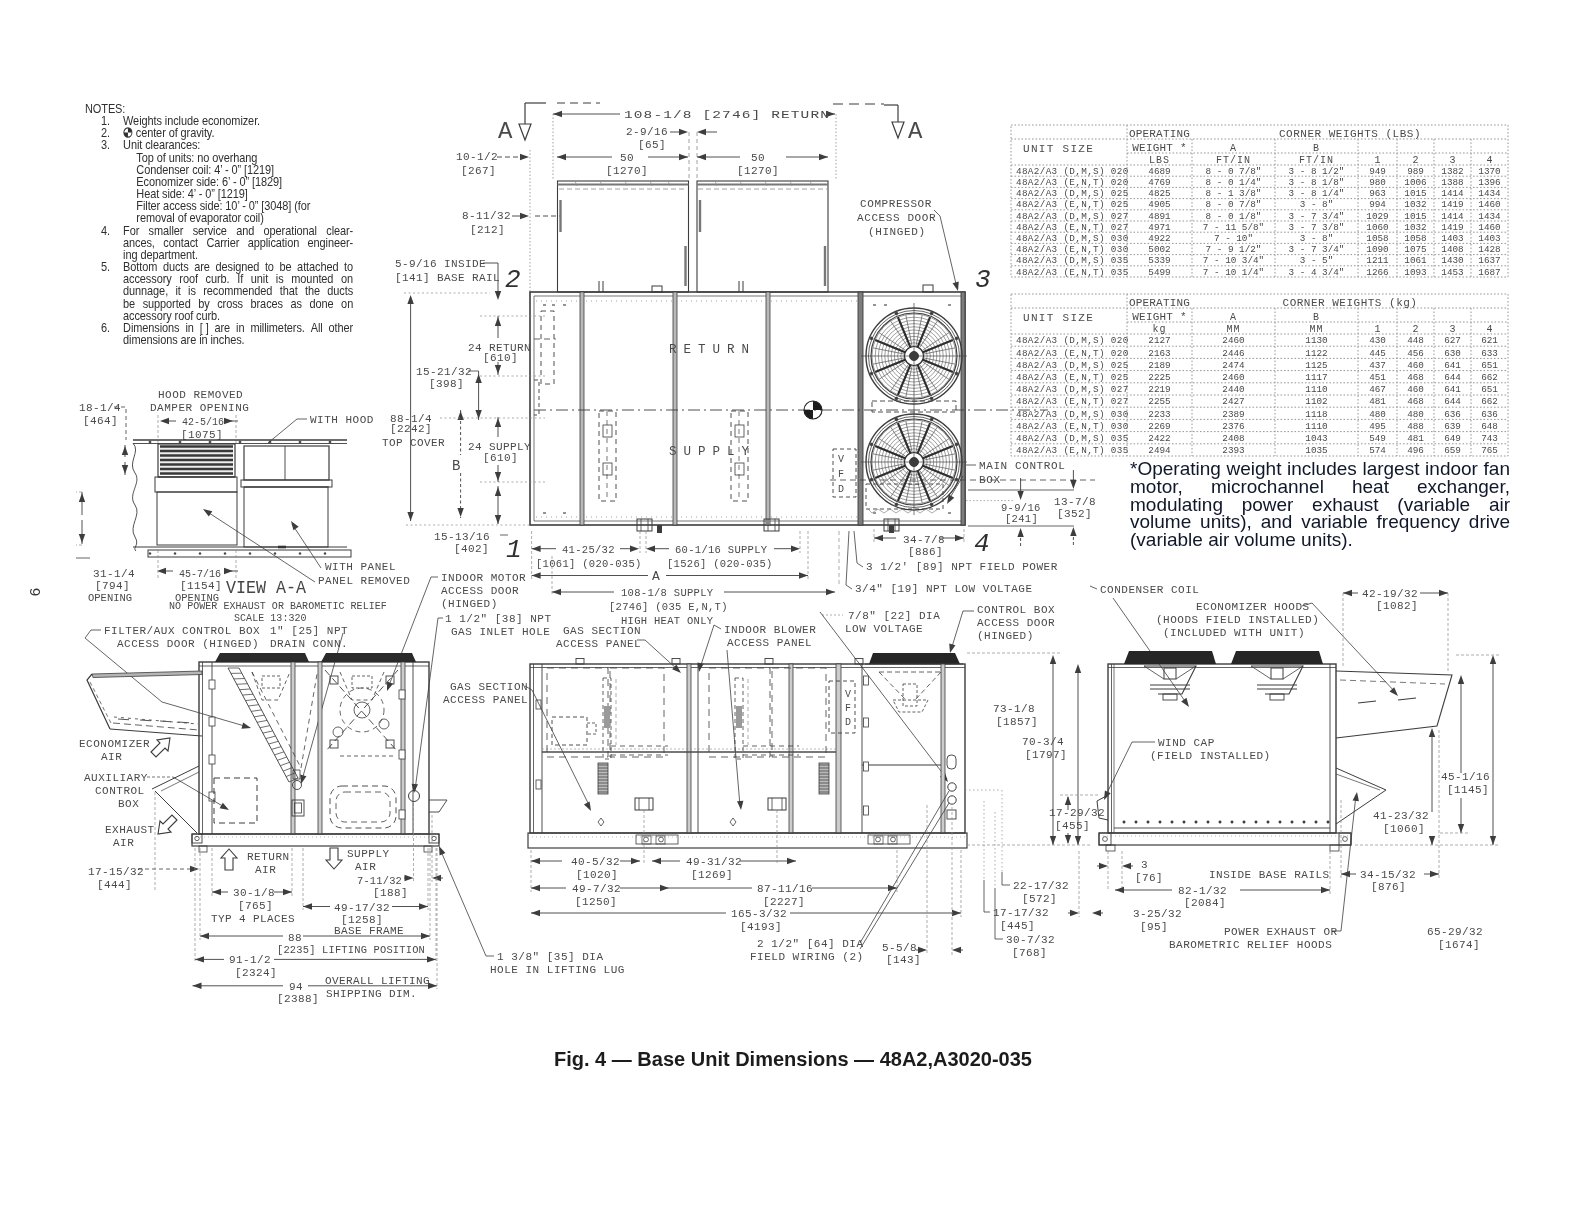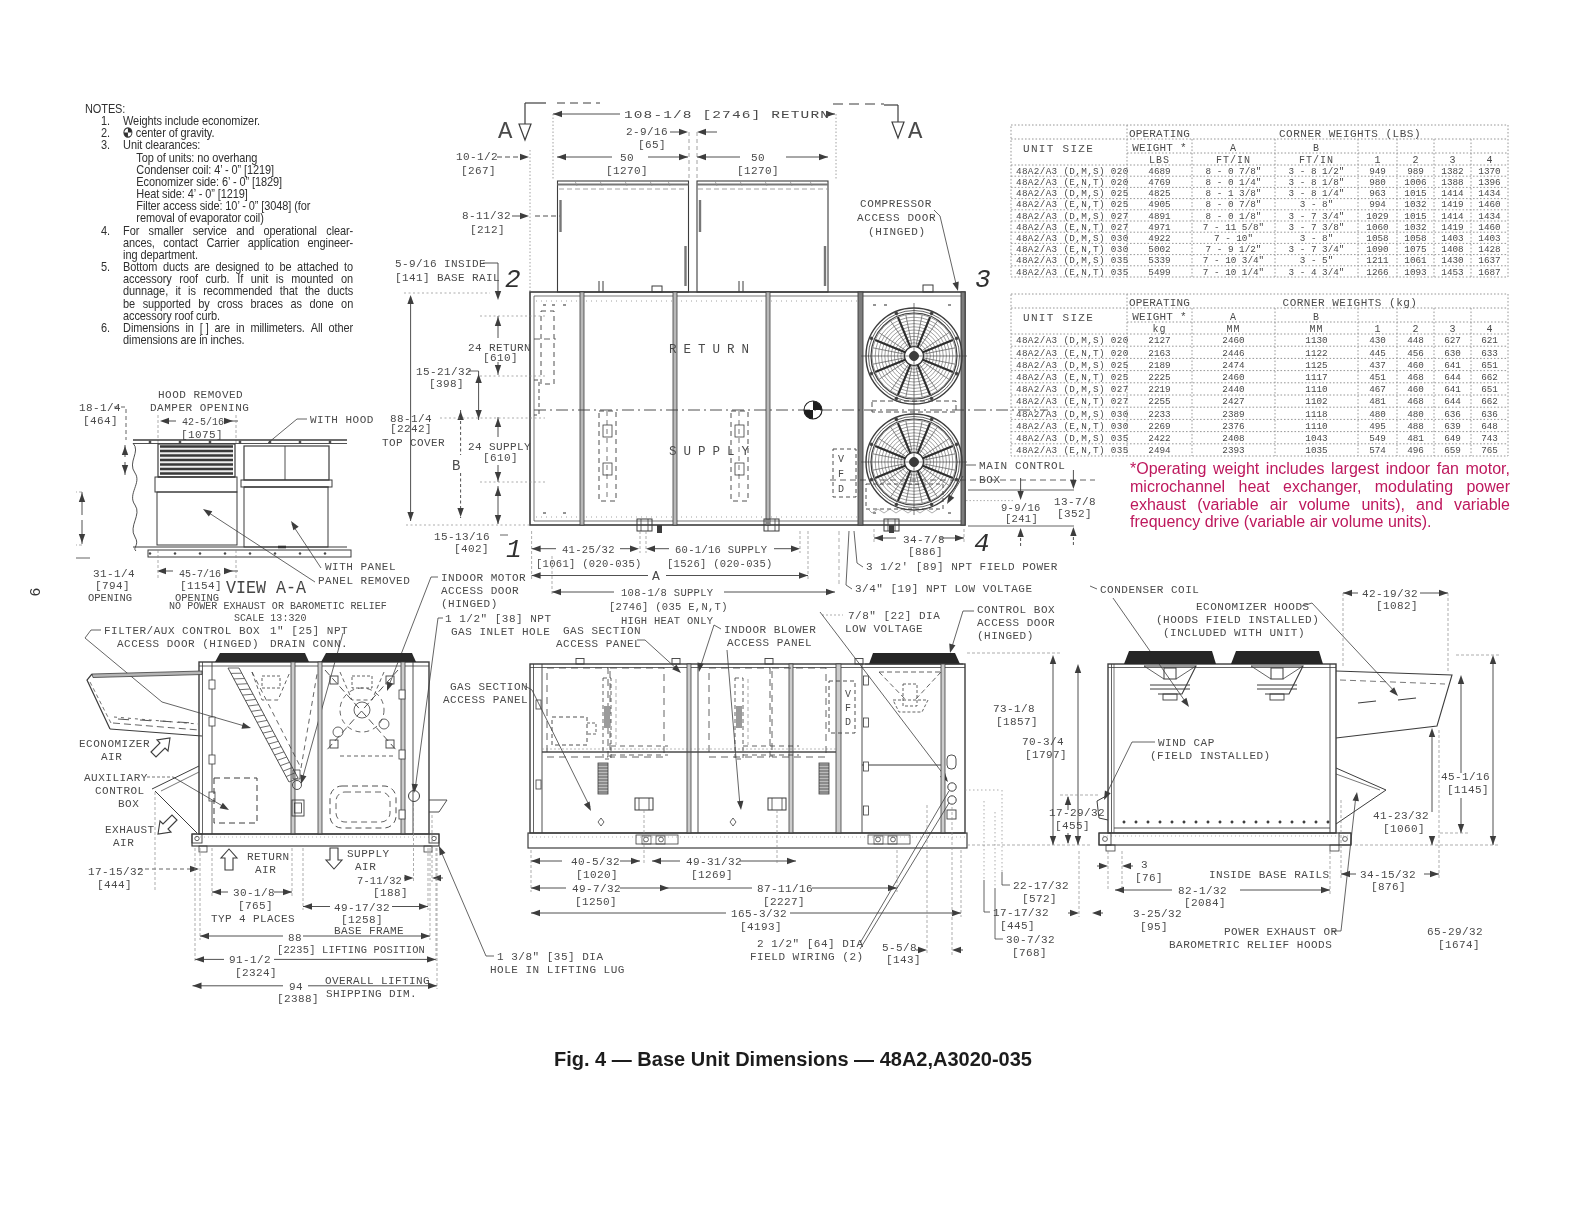--- a/index.html
+++ b/index.html
@@ -6,22 +6,22 @@
   font-family:'Liberation Sans',sans-serif;}
 #page > svg{position:absolute;left:0;top:0;}
 .notes{position:absolute;left:85px;top:103px;width:303px;color:#2f2f2f;
   font-size:12.4px;line-height:12.15px;letter-spacing:-0.1px;
   transform:scaleX(0.885);transform-origin:0 0;}
 .notes .it{position:relative;padding-left:43px;}
 .notes .n{position:absolute;left:18px;top:0;}
 .notes .sub{padding-left:58px;white-space:nowrap;}
 .notes .fl{display:flex;justify-content:space-between;}
 .notes .fl span{white-space:pre;}
-.fnote{position:absolute;left:1130px;top:460px;width:380px;color:#be185d;
-  font-size:16px;line-height:17.8px;text-align:justify;}
+.fnote{position:absolute;left:1130px;top:460px;width:380px;color:#0f172a;
+  font-size:19px;line-height:17.8px;text-align:justify;}
 </style></head>
 <body>
 <div id="page">
 
 <div class="notes">
 <div>NOTES:</div>
 <div class="it"><span class="n">1.</span>Weights include economizer.</div>
 <div class="it"><span class="n">2.</span><svg width="11" height="11" viewBox="0 0 12 12" style="vertical-align:-1px">
           <circle cx="6" cy="6" r="5" fill="none" stroke="#2f2f2f" stroke-width="1.2"></circle>
           <path d="M6,6 L6,1 A5,5 0 0 1 11,6 Z" fill="#2f2f2f"></path>

